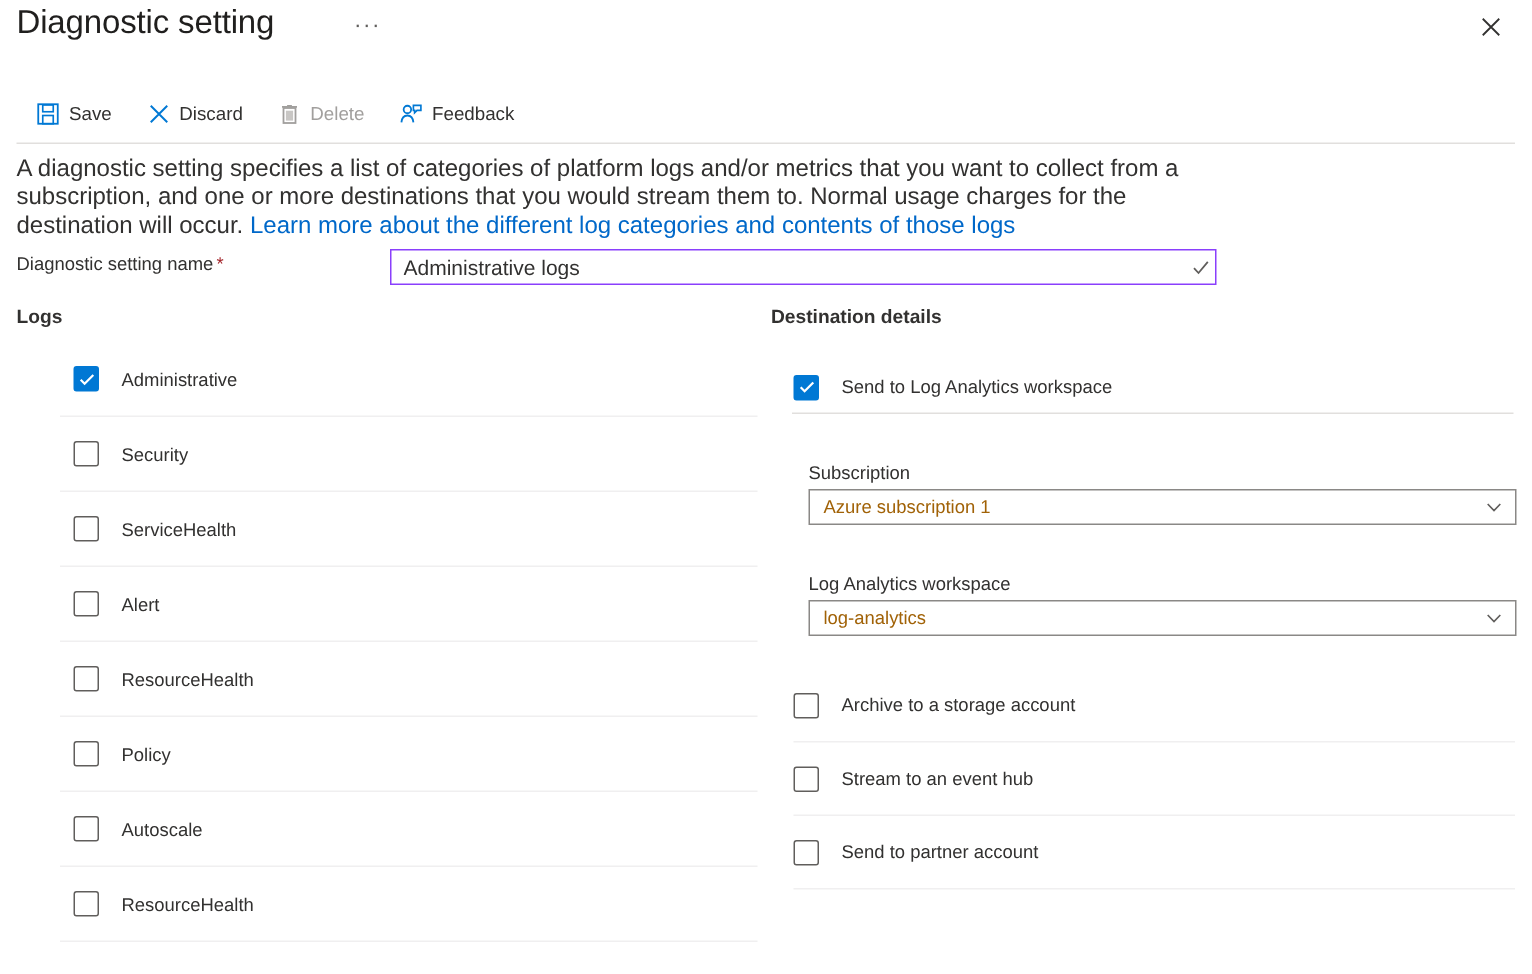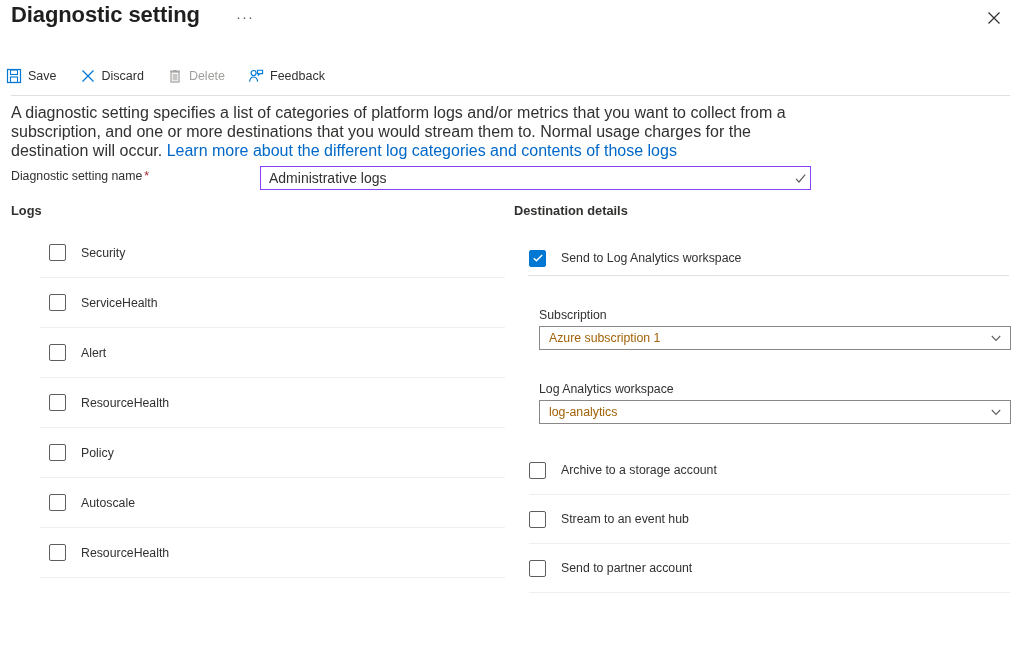--- a/index.html
+++ b/index.html
@@ -17,21 +17,21 @@
   
   .header {
     position: relative;
     height: 46px;
   }
   .page-title {
     position: absolute;
     left: 11px;
     top: 2px;
     font-size: 22px;
-    font-weight: 700;
+    font-weight: 400;
     color: #201f1e;
     letter-spacing: -0.1px;
     text-align: center;
   }
   .ellipsis-menu {
     position: absolute;
     left: 231px;
     top: 6px;
     font-size: 15px;
     color: #605e5c;
@@ -50,21 +50,21 @@
   .close-btn svg { display: block; }
 
   
   .toolbar {
     position: absolute;
     left: 0;
     top: 62px;
     height: 28px;
     display: flex;
     align-items: center;
-    padding-left: 6px;
+    padding-left: 24px;
   }
   .tb-item {
     display: flex;
     align-items: center;
     gap: 6px;
     height: 28px;
     padding: 0 9px 0 0;
     margin-right: 14px;
     font-size: 12.5px;
     color: #323130;
@@ -328,20 +328,28 @@
       </svg>
     </span>
   </div>
 </div>
 
 <div class="col-left">
   <div class="section-head">Logs</div>
 
   <div class="cat-list">
 
+    <div class="cat-row">
+      <span class="cbox checked">
+        <svg width="12" height="12" viewBox="0 0 12 12">
+            <path d="M1.8 6.2 L4.4 8.8 L10.2 3" stroke="#ffffff" stroke-width="1.5" fill="none"></path>
+          </svg>
+      </span>
+      <span class="cat-label">Administrative</span>
+    </div>
 
     <div class="cat-row">
       <span class="cbox">
         
       </span>
       <span class="cat-label">Security</span>
     </div>
 
     <div class="cat-row">
       <span class="cbox">

